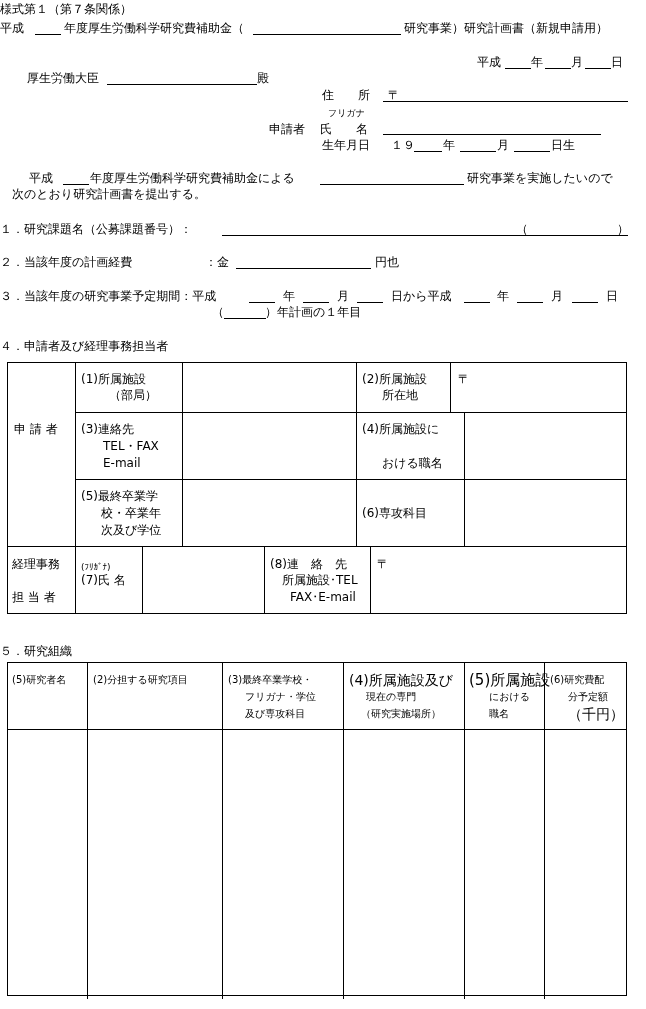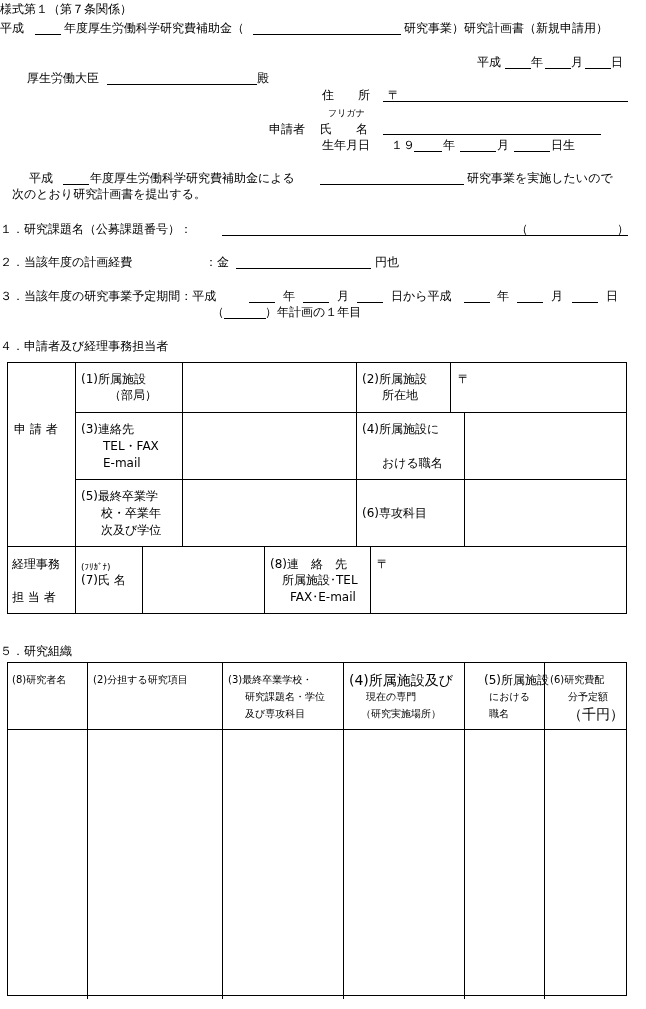--- a/index.html
+++ b/index.html
@@ -145,32 +145,32 @@
 
 <div>
   <div class="box" style="left:7px;top:662px;width:620px;height:334px"></div>
   <div class="hl" style="left:7px;top:729px;width:620px"></div>
   <div class="vl" style="left:87px;top:662px;height:337px"></div>
   <div class="vl" style="left:222px;top:662px;height:337px"></div>
   <div class="vl" style="left:343px;top:662px;height:337px"></div>
   <div class="vl" style="left:464px;top:662px;height:337px"></div>
   <div class="vl" style="left:544px;top:662px;height:337px"></div>
 
-  <div class="t" style="left:12px;top:673px;font-size:10px">(8)研究者名</div>
+  <div class="t" style="left:12px;top:673px;font-size:10px">(5)研究者名</div>
   <div class="t" style="left:93px;top:673px;font-size:10px">(2)分担する研究項目</div>
 
   <div class="t" style="left:228px;top:673px;font-size:10px">(3)最終卒業学校・</div>
-  <div class="t" style="left:245px;top:690px;font-size:10px">研究課題名・学位</div>
+  <div class="t" style="left:245px;top:690px;font-size:10px">フリガナ・学位</div>
   <div class="t" style="left:245px;top:707px;font-size:10px">及び専攻科目</div>
 
   <div class="t" style="left:349px;top:673px;font-size:14px">(4)所属施設及び</div>
   <div class="t" style="left:366px;top:690px;font-size:10px">現在の専門</div>
   <div class="t" style="left:361px;top:707px;font-size:10px">（研究実施場所）</div>
 
-  <div class="t" style="left:484px;top:673px;font-size:12px">(5)所属施設</div>
+  <div class="t" style="left:469px;top:673px;font-size:15px">(5)所属施設</div>
   <div class="t" style="left:489px;top:690px;font-size:10px">における</div>
   <div class="t" style="left:489px;top:707px;font-size:10px">職名</div>
 
   <div class="t" style="left:550px;top:673px;font-size:10px">(6)研究費配</div>
   <div class="t" style="left:568px;top:690px;font-size:10px">分予定額</div>
   <div class="t" style="left:568px;top:707px;font-size:14px">（千円）</div>
 
   <div style="position:absolute;left:8px;top:730px;width:79px;height:265px"></div>
   <div style="position:absolute;left:88px;top:730px;width:134px;height:265px"></div>
   <div style="position:absolute;left:223px;top:730px;width:120px;height:265px"></div>

